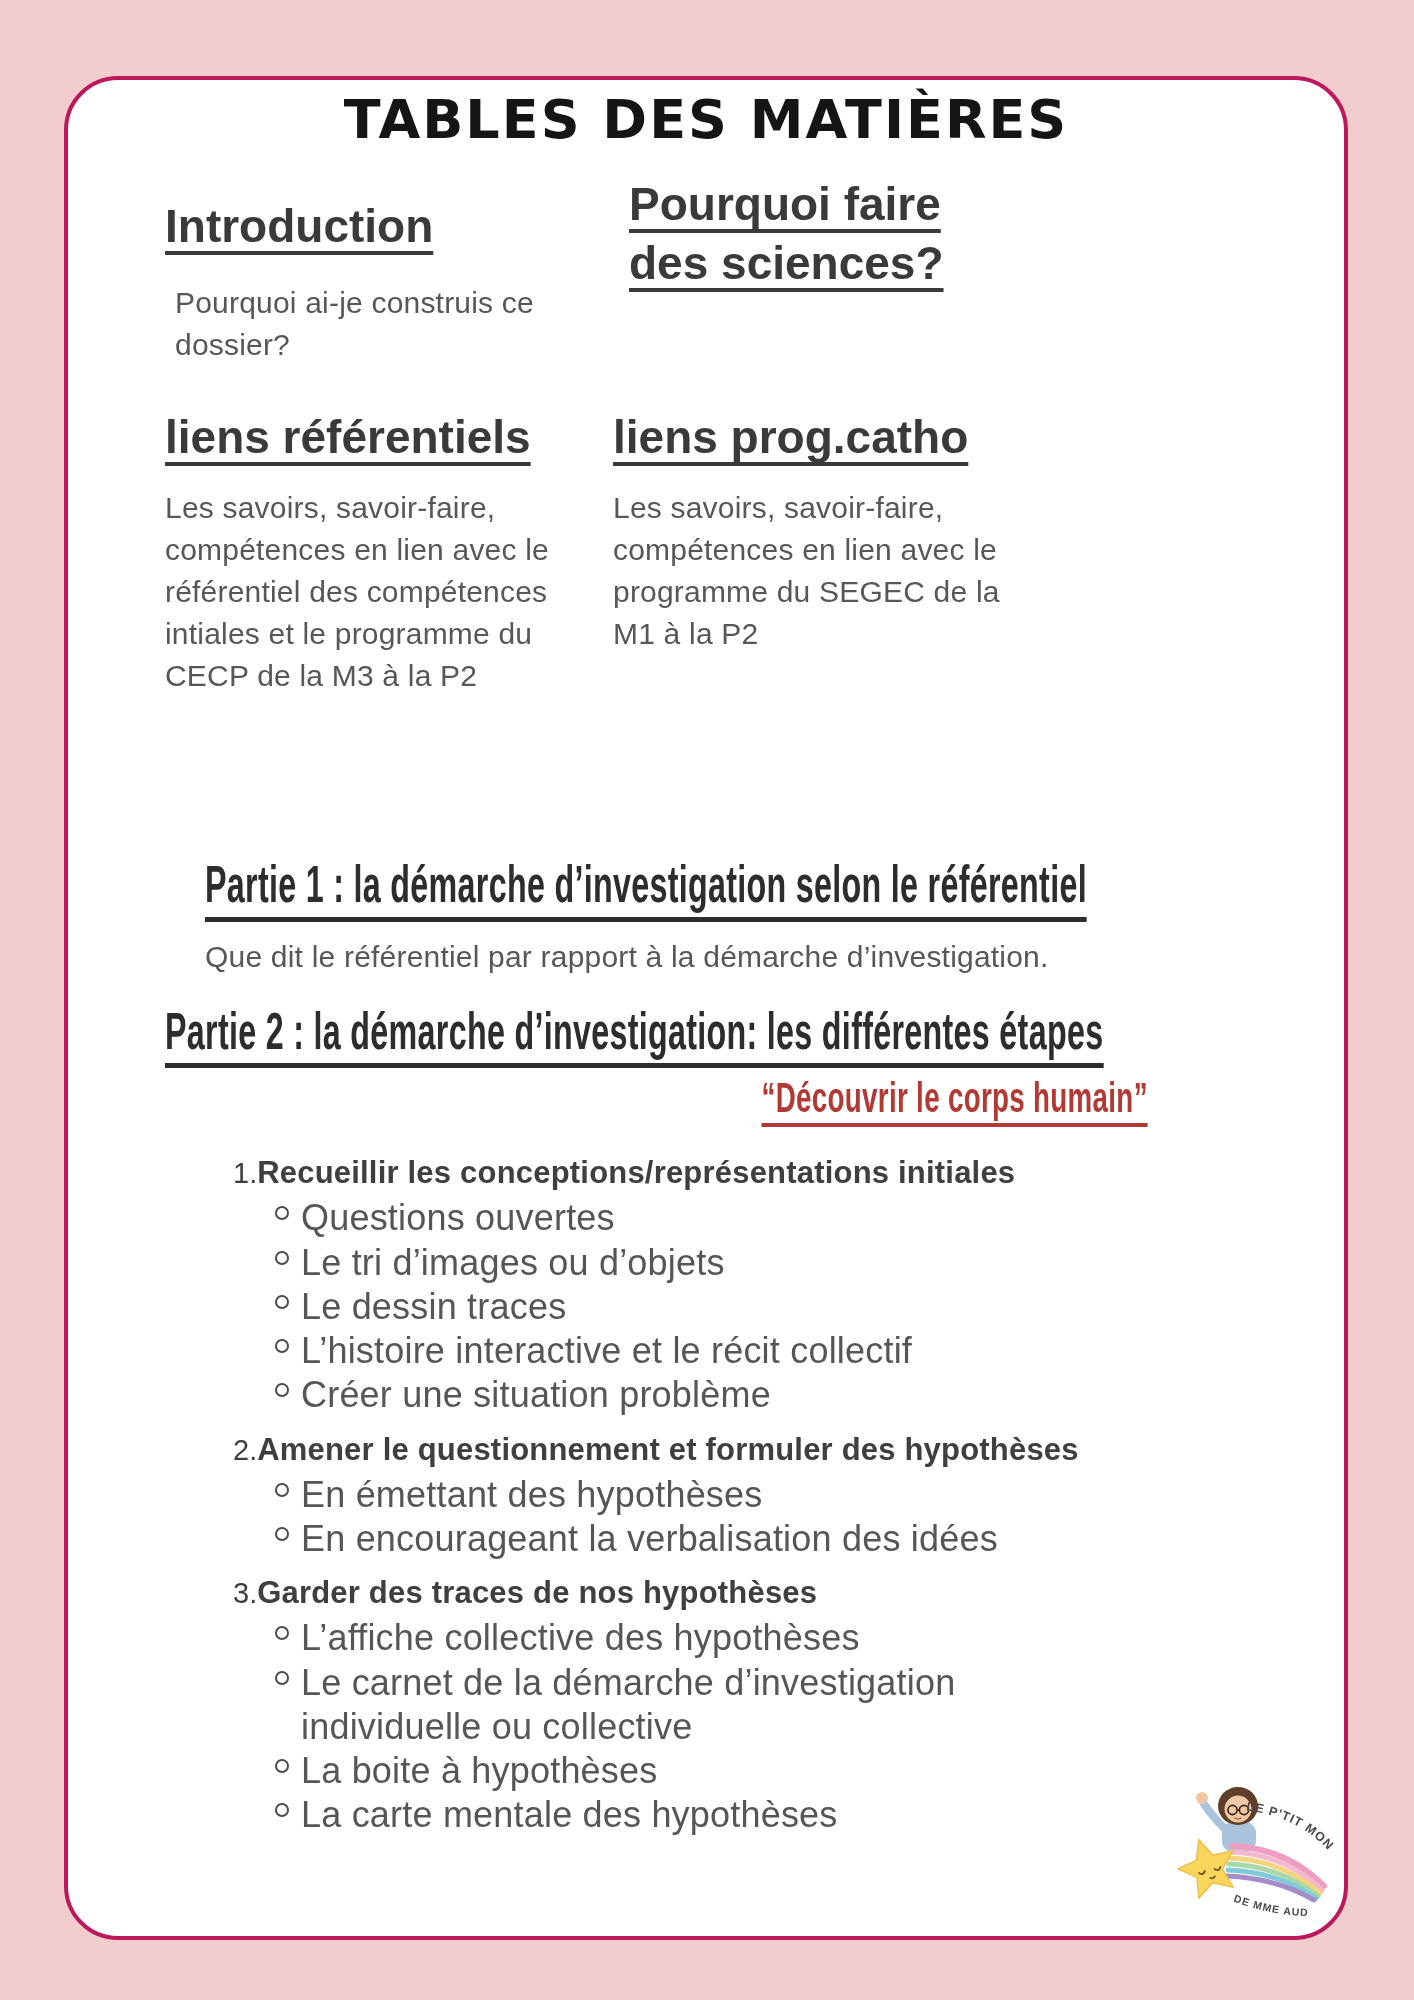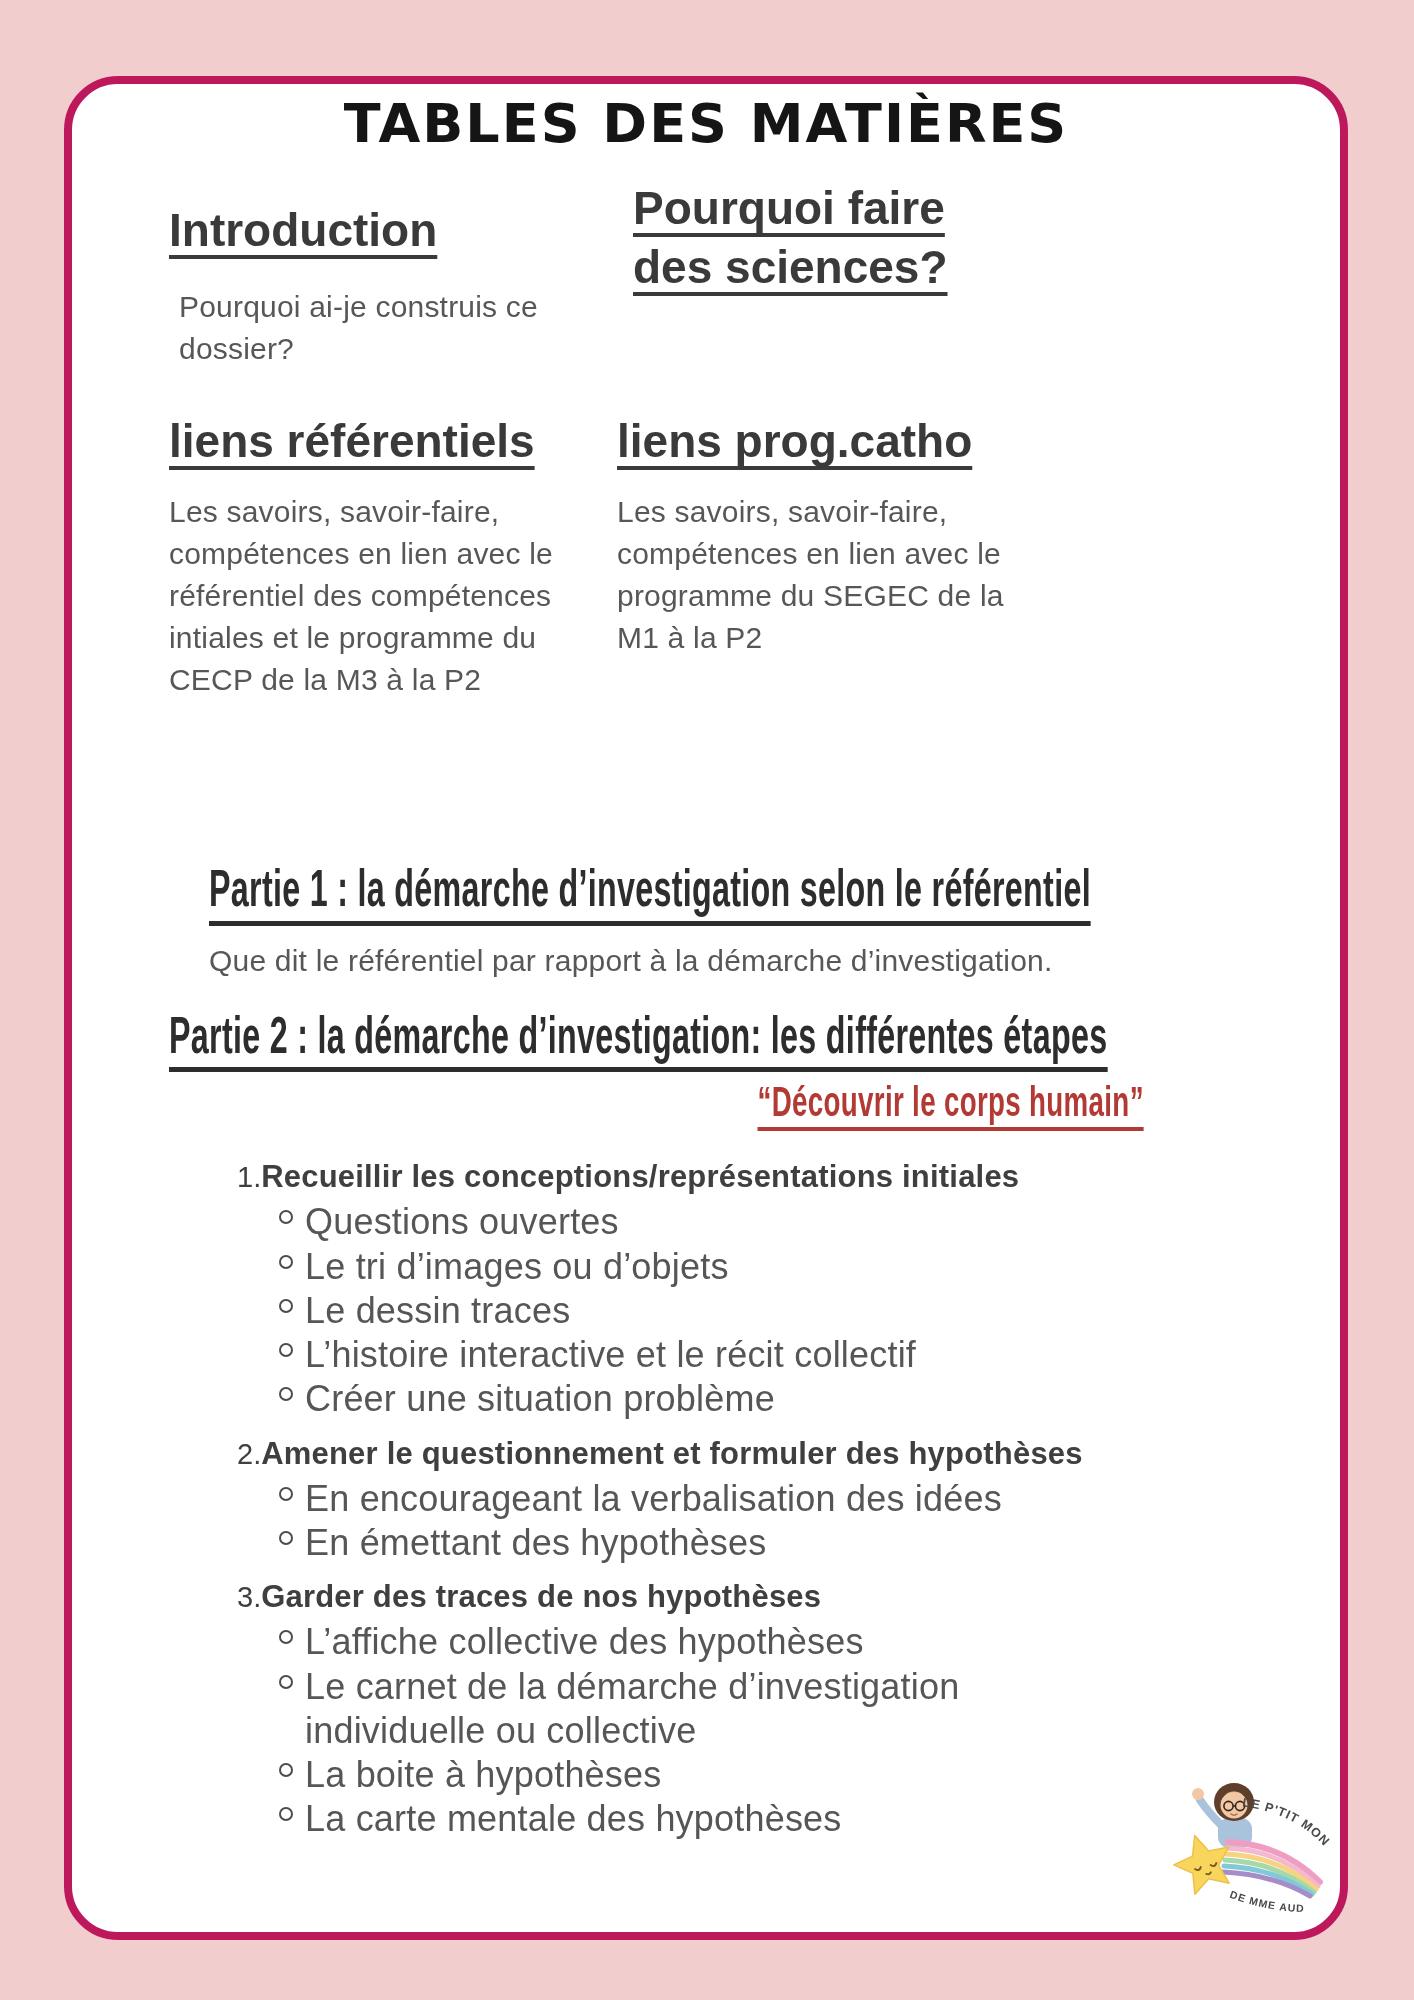--- a/index.html
+++ b/index.html
@@ -5,21 +5,21 @@
   html,body{margin:0;padding:0;}
   body{
     width:1414px;height:2000px;position:relative;
     background:#f2cdce;
     font-family:"Liberation Sans",sans-serif;
     -webkit-font-smoothing:antialiased;
   }
   .card{
     position:absolute;left:64px;top:76px;width:1284px;height:1864px;
     box-sizing:border-box;background:#ffffff;
-    border:8px solid #be185d;border-radius:54px;
+    border:4px solid #be185d;border-radius:54px;
     overflow:hidden;
   }
   .doc-title{
     margin:10px 0 0 0;text-align:center;
     font-family:"DejaVu Sans",sans-serif;
     font-weight:800;font-size:54px;letter-spacing:2px;
     color:#151515;line-height:1.1;
   }
   .content{margin:0 97px;position:relative;}
   .grid{
@@ -156,25 +156,25 @@
     </li>
         <li class="o-item">
       <div class="o-head">
         <span class="o-num">2.</span>
             <span class="o-label">Amener le questionnement et formuler des hypothèses</span>
       </div>
       <div class="o-subs">
 
       <div class="o-sub">
           <span class="o-dot"></span>
+          <span>En émettant des hypothèses</span>
+        </div>
+            <div class="o-sub">
+          <span class="o-dot"></span>
           <span>En encourageant la verbalisation des idées</span>
-        </div>
-            <div class="o-sub">
-          <span class="o-dot"></span>
-          <span>En émettant des hypothèses</span>
         </div>
           </div>
     </li>
         <li class="o-item">
       <div class="o-head">
         <span class="o-num">3.</span>
             <span class="o-label">Garder des traces de nos hypothèses</span>
       </div>
       <div class="o-subs">
 

